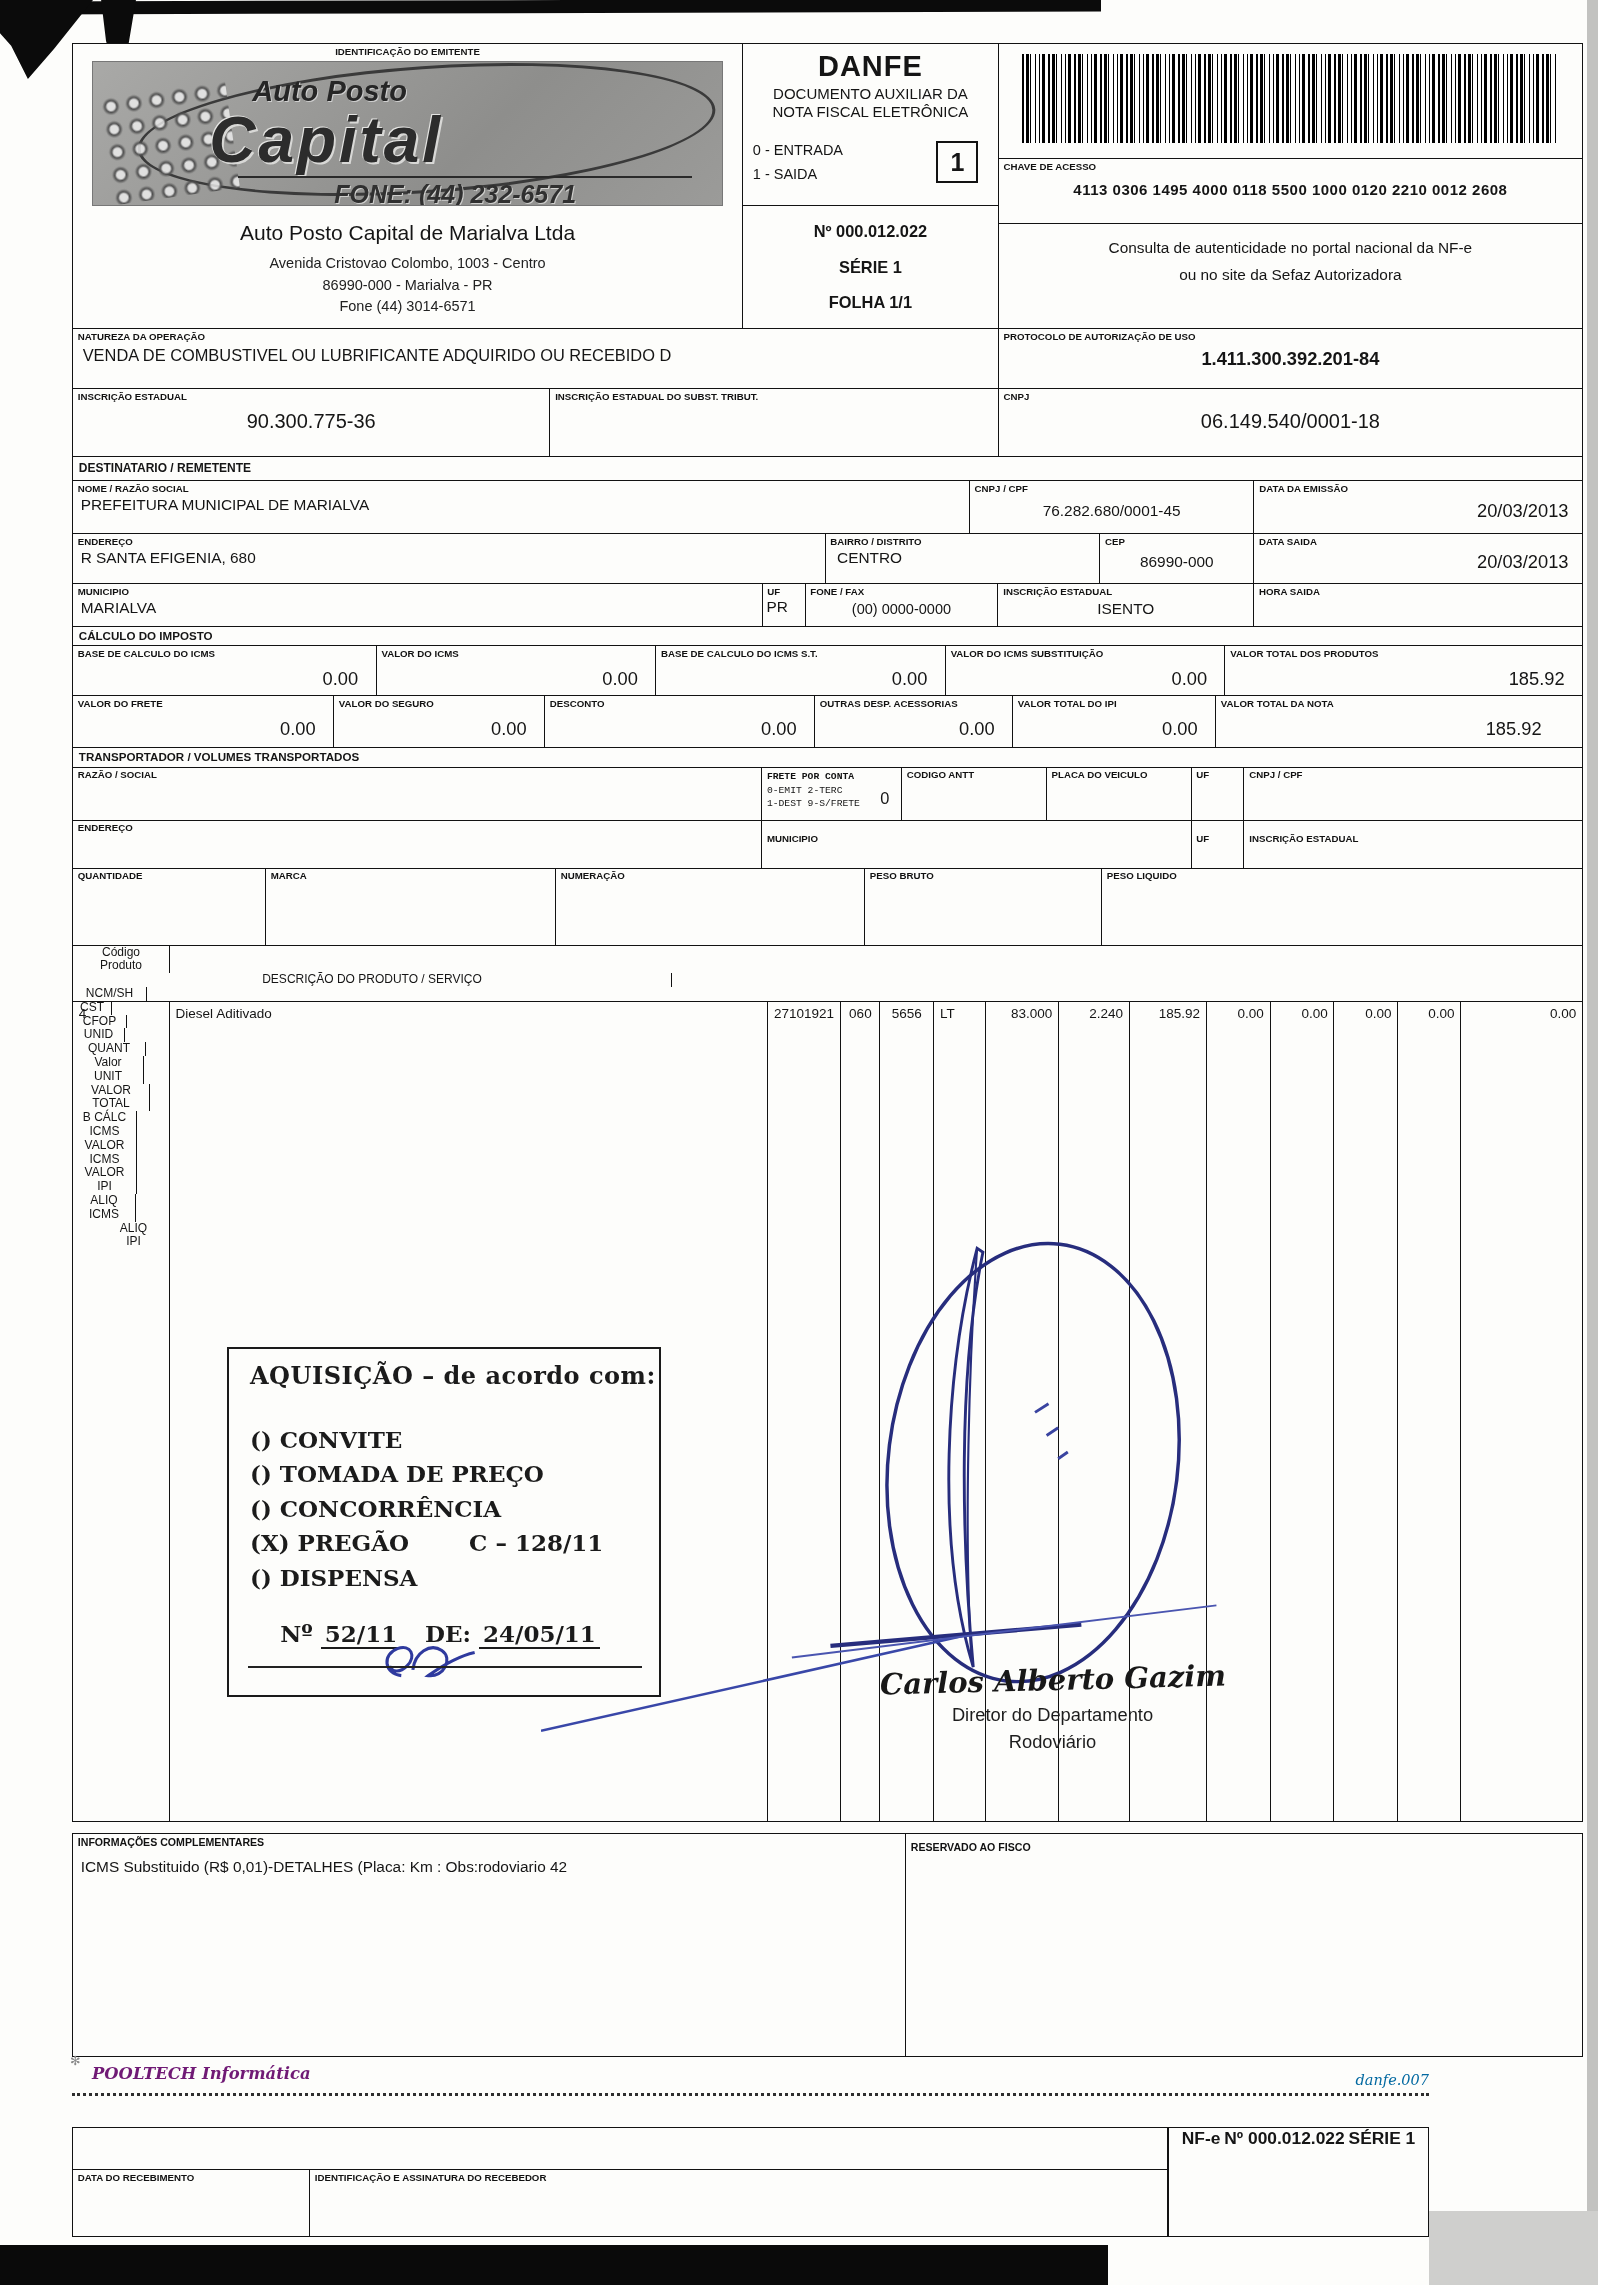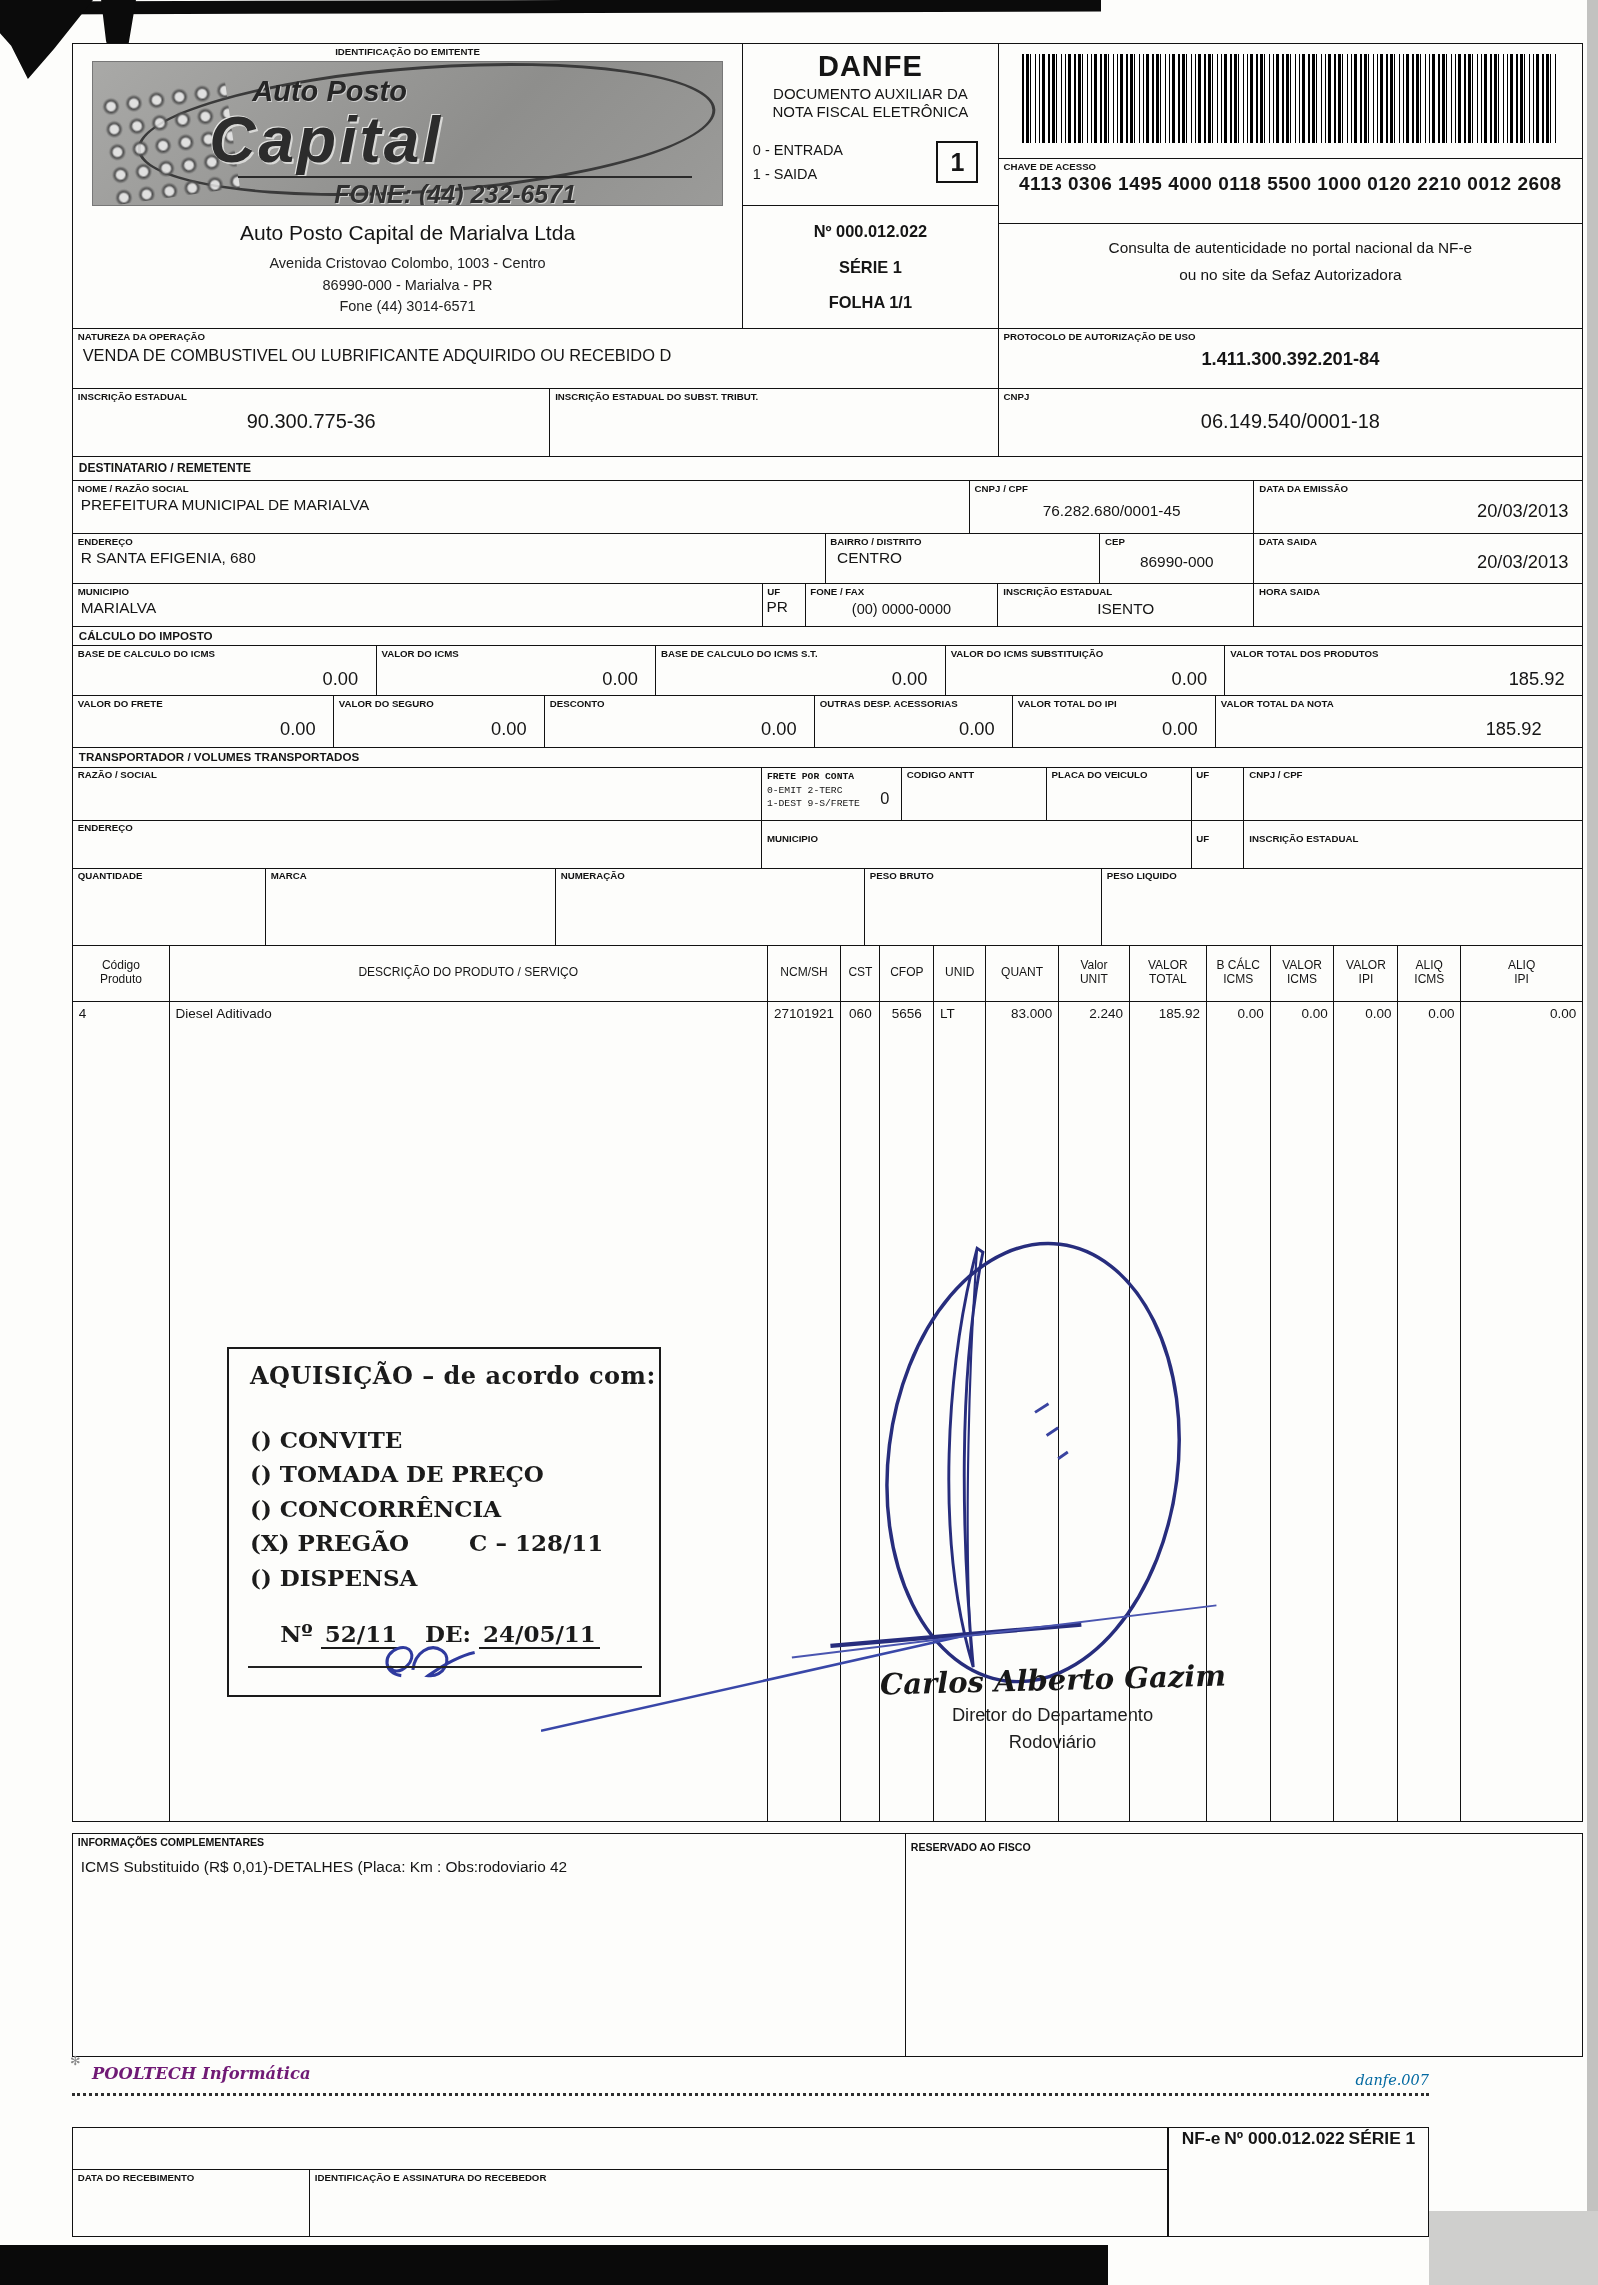--- a/index.html
+++ b/index.html
@@ -50,25 +50,25 @@
   .es-line{font-size:14.5px;line-height:1.7;}
   .tipo-box{position:absolute;right:19.3px;top:3.9px;width:42px;height:42px;border:2.4px solid #121212;
             font-size:25px;font-weight:bold;display:flex;align-items:center;justify-content:center;}
   .mid-bottom{border-top:1.9px solid #121212;flex:1;display:flex;flex-direction:column;justify-content:space-evenly;margin-top:7.7px;}
   .mid-bottom div{font-size:16.4px;font-weight:bold;text-align:center;}
 
   .bc-zone{height:114px;padding:9.7px 23px 0 23px;}
   .barcode{height:89px;background:
      repeating-linear-gradient(90deg,#000 0 1.9px,#fff 1.9px 3.9px,#000 3.9px 6.8px,#fff 6.8px 7.7px,#000 7.7px 8.7px,#fff 8.7px 12.6px,#000 12.6px 14.5px,#fff 14.5px 17.4px,#000 17.4px 18.3px,#fff 18.3px 20px,#000 20px 23px,#fff 23px 26px);}
   .chave-box{border-top:1.9px solid #121212;height:65px;}
-  .chave-v{font-size:19px;font-weight:bold;text-align:center;margin-top:0;letter-spacing:0.5px;}
+  .chave-v{font-size:15px;font-weight:bold;text-align:center;margin-top:8px;letter-spacing:0.5px;}
   .consulta{border-top:1.9px solid #121212;flex:1;text-align:center;font-size:15.4px;line-height:1.8;padding-top:9.7px;}
 
   
-  .phead{display:flex;border-bottom:1.9px solid #121212;height:56px;}
+  .phead{display:flex;border-bottom:1.9px solid #121212;height:56px;flex-direction:column;}
   .phc{border-right:1.9px solid #121212;font-size:12px;text-align:center;display:flex;align-items:center;justify-content:center;white-space:pre-line;line-height:1.15;}
   .phc:last-child{border-right:none;}
   .pbody{display:flex;flex:1;}
   .pbc{border-right:1.9px solid #121212;font-size:13.5px;padding-top:4.8px;}
   .pbc:last-child{border-right:none;}
   .c1{width:97px}.c2{width:599px}.c3{width:74px}.c4{width:39px}.c5{width:54px}.c6{width:52px}.c7{width:73px}
   .c8{width:71px}.c9{width:77px}.c10{width:64px}.c11{width:64px}.c12{width:64px}.c13{width:63px}.c14{width:121px}
   .tal{text-align:left;padding-left:5.8px;}.tac{text-align:center;}.tar{text-align:right;padding-right:5.8px;}
 
   .mono{font-family:"Liberation Mono",monospace;font-size:9.7px;line-height:1.35;padding-left:4.8px;font-weight:normal;}

